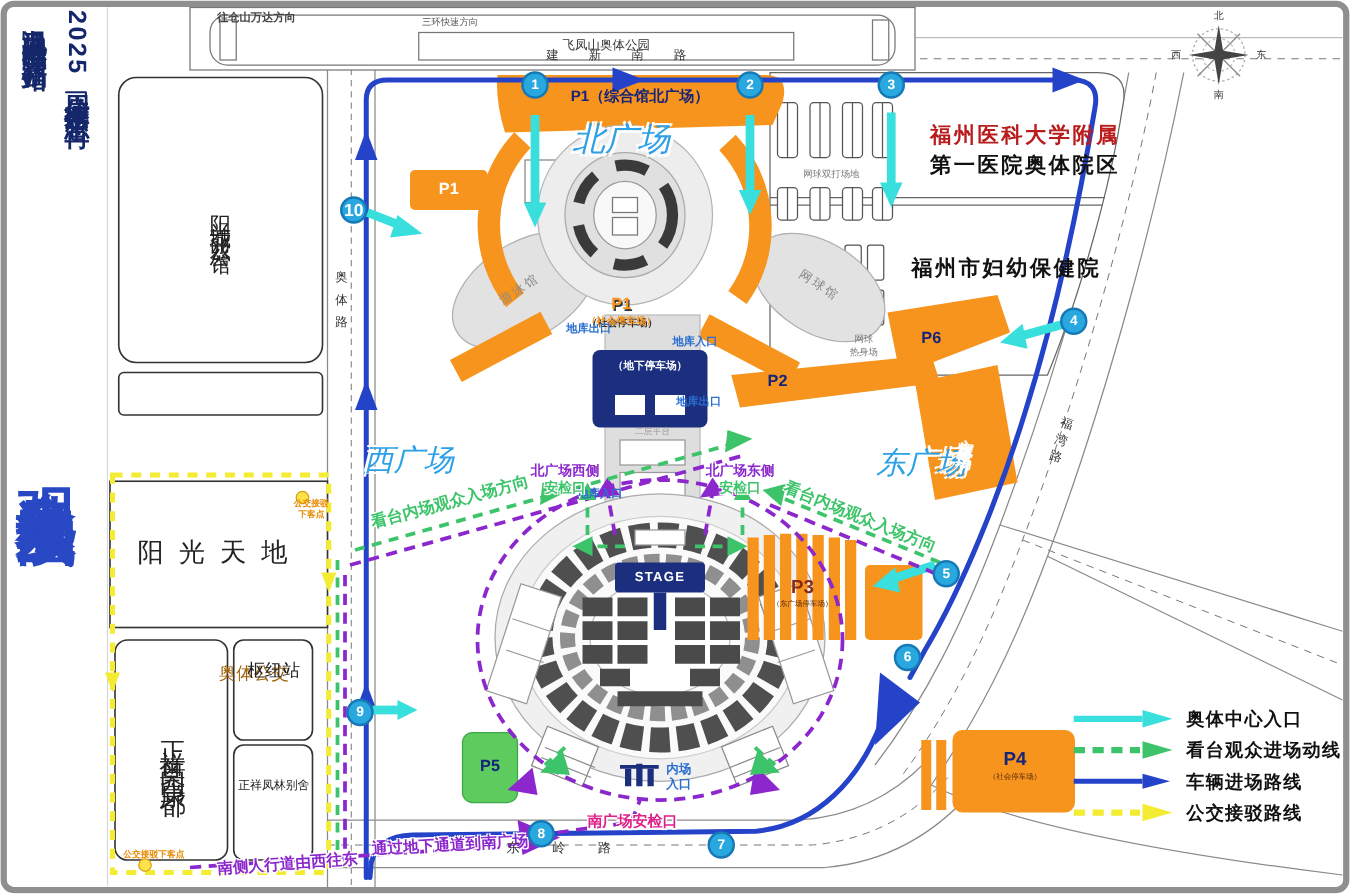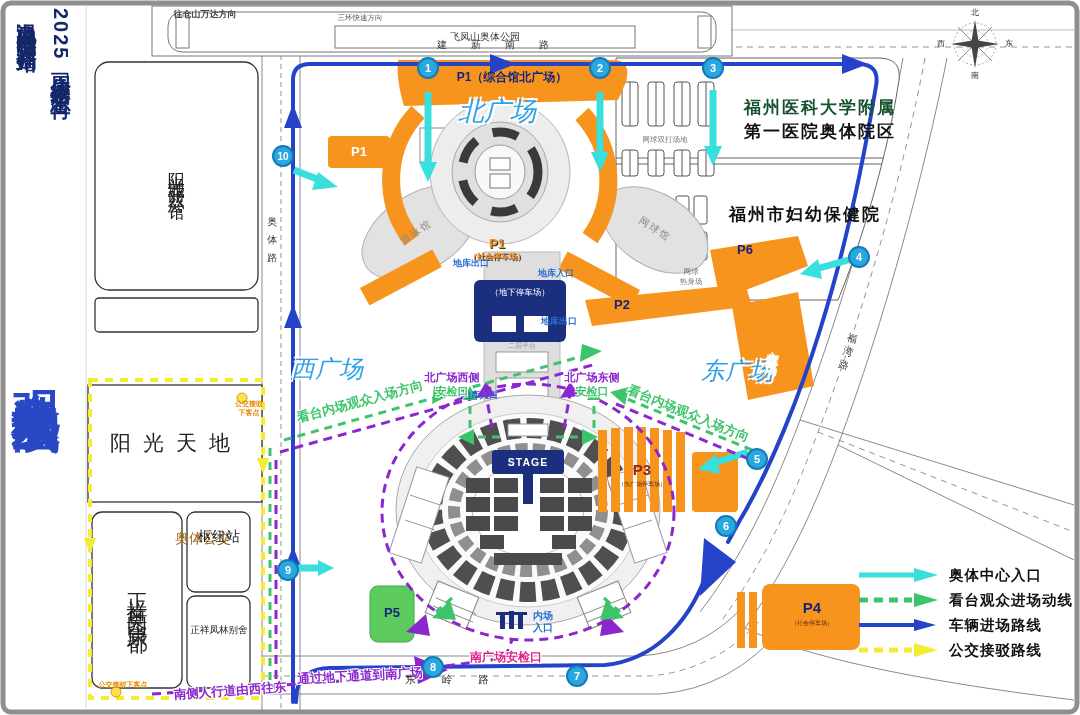--- a/index.html
+++ b/index.html
@@ -322,21 +322,21 @@
   <div class="lbl" style="left:360px;top:18px;font-size:7.5px;color:#555">三环快速方向</div>
   <div class="lbl" style="left:485px;top:37px;font-size:10px;color:#333">飞凤山奥体公园</div>
 
   <div class="lbl vert" style="left:176px;top:176px;font-size:17px;letter-spacing:5px;color:#222">阳光城丽兹公馆</div>
   <div class="lbl" style="left:176px;top:443px;font-size:21px;letter-spacing:12px;color:#222;font-weight:500">阳光天地</div>
   <div class="lbl vert" style="left:137px;top:600px;font-size:21px;letter-spacing:8px;color:#222">正祥奥园康都</div>
   <div class="lbl" style="left:203px;top:538px;font-size:14px;color:#a16207;text-align:center">奥体公交</div>
   <div class="lbl" style="left:219px;top:536px;font-size:14px;color:#222;text-align:center">枢纽站</div>
   <div class="lbl" style="left:219px;top:630px;font-size:9.5px;color:#222">正祥凤林别舍</div>
 
-  <div class="lbl" style="left:820px;top:108px;font-size:17px;font-weight:600;letter-spacing:2px;color:#14532d">福州医科大学附属</div>
+  <div class="lbl" style="left:820px;top:108px;font-size:17px;font-weight:600;letter-spacing:2px;color:#b91c1c">福州医科大学附属</div>
   <div class="lbl" style="left:820px;top:132px;font-size:17px;font-weight:600;letter-spacing:2px;color:#111">第一医院奥体院区</div>
   <div class="lbl" style="left:805px;top:215px;font-size:17px;font-weight:600;letter-spacing:2px;color:#111">福州市妇幼保健院</div>
 
   <div class="lbl" style="left:665px;top:140px;font-size:7.5px;color:#777">网球双打场地</div>
   <div class="lbl" style="left:691px;top:272px;font-size:7.5px;color:#777">网球</div>
   <div class="lbl" style="left:691px;top:282px;font-size:7.5px;color:#777">热身场</div>
   <div class="lbl" style="left:416px;top:232px;font-size:10px;color:#8a8a8a;letter-spacing:2px;transform:translate(-50%,-50%) rotate(-33deg)">游泳馆</div>
   <div class="lbl" style="left:655px;top:229px;font-size:10px;color:#8a8a8a;letter-spacing:2px;transform:translate(-50%,-50%) rotate(33deg)">网球馆</div>
 
   <div class="lbl plaza" style="left:497px;top:112px;font-size:26px">北广场</div>
@@ -346,22 +346,22 @@
   <div class="lbl pnum" style="left:512px;top:78px;font-size:12px">P1（综合馆北广场）</div>
   <div class="lbl" style="left:359px;top:152px;font-size:13px;font-weight:bold;color:#fff">P1</div>
   <div class="lbl" style="left:497px;top:244px;font-size:13px;font-weight:bold;color:#f7941d;text-shadow:1px 1px 0 #333">P1</div>
   <div class="lbl" style="left:497px;top:257px;font-size:8px;font-weight:bold;color:#f7941d;text-shadow:1px 1px 0 #333">（社会停车场）</div>
   <div class="lbl pnum" style="left:622px;top:305px;font-size:13px">P2</div>
   <div class="lbl" style="left:642px;top:470px;font-size:15px;font-weight:bold;color:#8a2a1a">P3</div>
   <div class="lbl" style="left:642px;top:484px;font-size:6px;color:#5a2a10">（东广场停车场）</div>
   <div class="lbl pnum" style="left:812px;top:608px;font-size:15px">P4</div>
   <div class="lbl" style="left:812px;top:623px;font-size:6px;color:#5a2a10">（社会停车场）</div>
   <div class="lbl pnum" style="left:392px;top:613px;font-size:13px">P5</div>
-  <div class="lbl pnum" style="left:745px;top:250px;font-size:13px">P6</div>
-  <div class="lbl" style="left:520px;top:293px;font-size:8.5px;color:#fff;font-weight:normal">（地下停车场）</div>
+  <div class="lbl pnum" style="left:745px;top:271px;font-size:13px">P6</div>
+  <div class="lbl" style="left:520px;top:293px;font-size:8.5px;color:#fff;font-weight:bold">（地下停车场）</div>
   <div class="lbl vert" style="left:773px;top:348px;font-size:13px;font-weight:bold;color:#fff;letter-spacing:3px;transform:translate(-50%,-50%) rotate(8deg)">永辉停车场</div>
 
   <div class="lbl bluetxt" style="left:471px;top:263px">地库出口</div>
   <div class="lbl bluetxt" style="left:556px;top:273px">地库入口</div>
   <div class="lbl bluetxt" style="left:559px;top:321px">地库出口</div>
   <div class="lbl bluetxt" style="left:480px;top:395px">地库入口</div>
   <div class="lbl outw" style="left:452px;top:377px;font-size:11px;font-weight:bold;color:#8b27cc">北广场西侧</div>
   <div class="lbl outw" style="left:452px;top:391px;font-size:11px;font-weight:bold;color:#3dc46a">安检口</div>
   <div class="lbl outw" style="left:592px;top:377px;font-size:11px;font-weight:bold;color:#8b27cc">北广场东侧</div>
   <div class="lbl outw" style="left:592px;top:391px;font-size:11px;font-weight:bold;color:#3dc46a">安检口</div>
@@ -391,21 +391,21 @@
 
   <div class="badge" style="left:428px;top:68px">1</div>
   <div class="badge" style="left:600px;top:68px">2</div>
   <div class="badge" style="left:713px;top:68px">3</div>
   <div class="badge" style="left:859px;top:257px">4</div>
   <div class="badge" style="left:757px;top:459px">5</div>
   <div class="badge" style="left:726px;top:526px">6</div>
   <div class="badge" style="left:577px;top:676px">7</div>
   <div class="badge" style="left:433px;top:667px">8</div>
   <div class="badge" style="left:288px;top:570px">9</div>
-  <div class="badge" style="left:283px;top:156px;font-size:10px">10</div>
+  <div class="badge" style="left:283px;top:168px;font-size:14px">10</div>
 
   <div class="legend">
     <div class="legrow">
       <svg width="85" height="16">
         <line x1="3" y1="8" x2="58" y2="8" stroke="#38dfdc" stroke-width="5"></line>
         <polygon points="58,1 58,15 82,8" fill="#38dfdc"></polygon>
       </svg>
       <span>奥体中心入口</span>
     </div>
     <div class="legrow">

